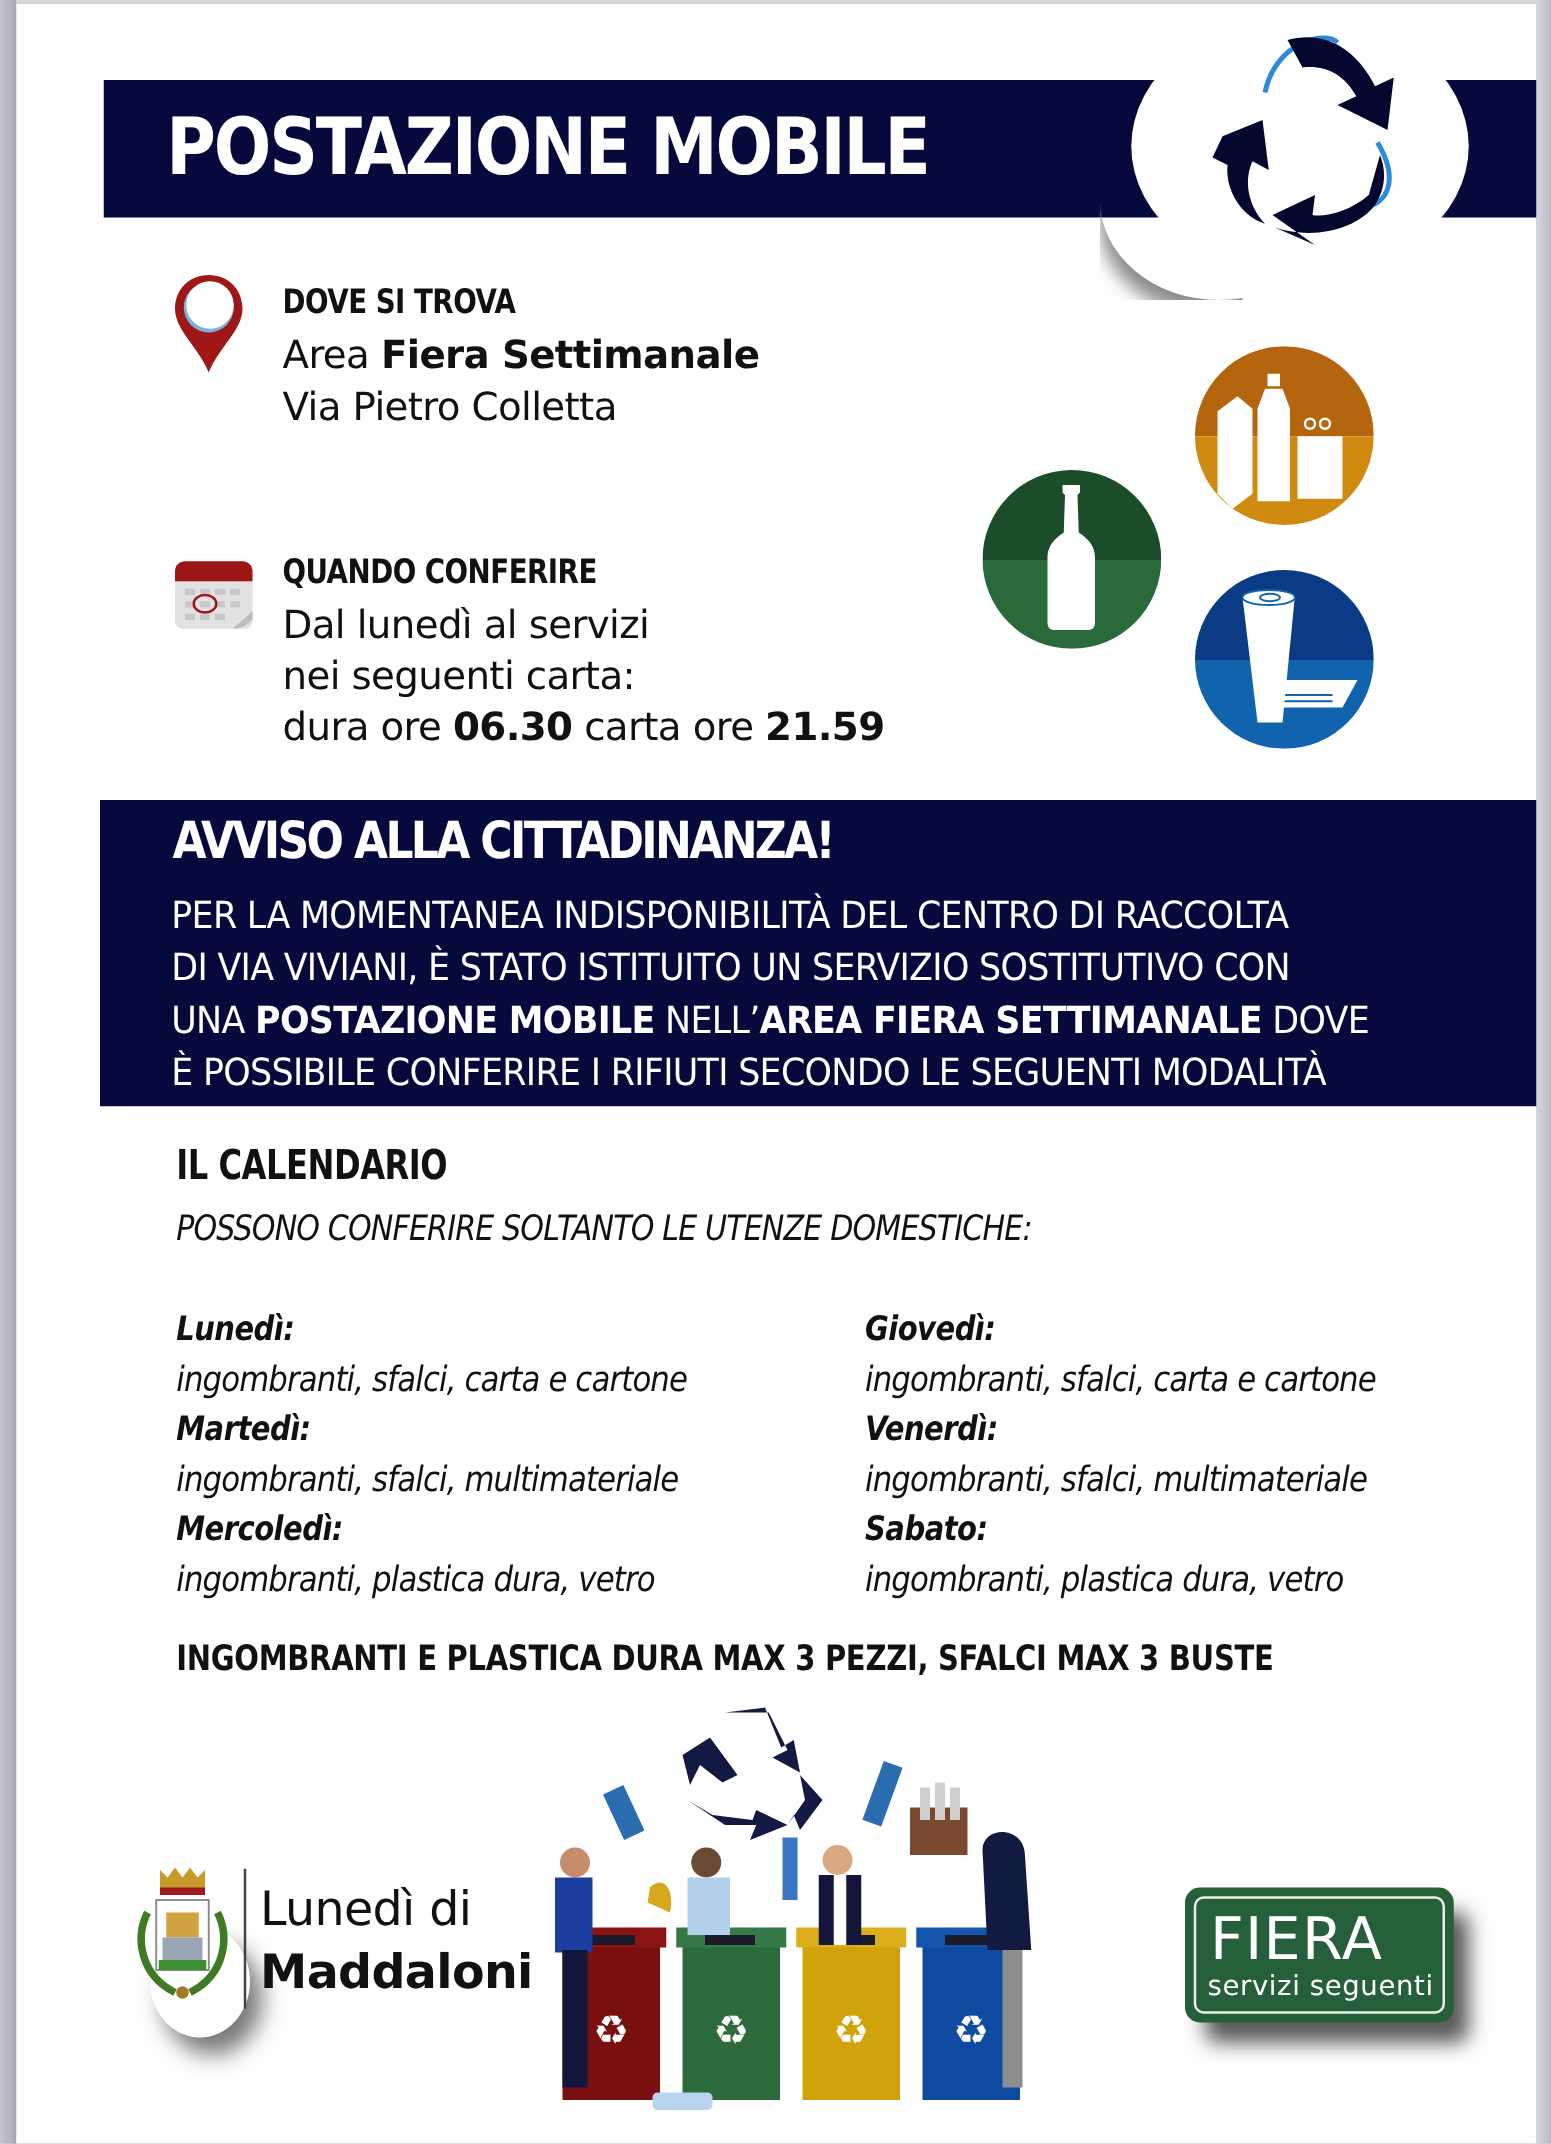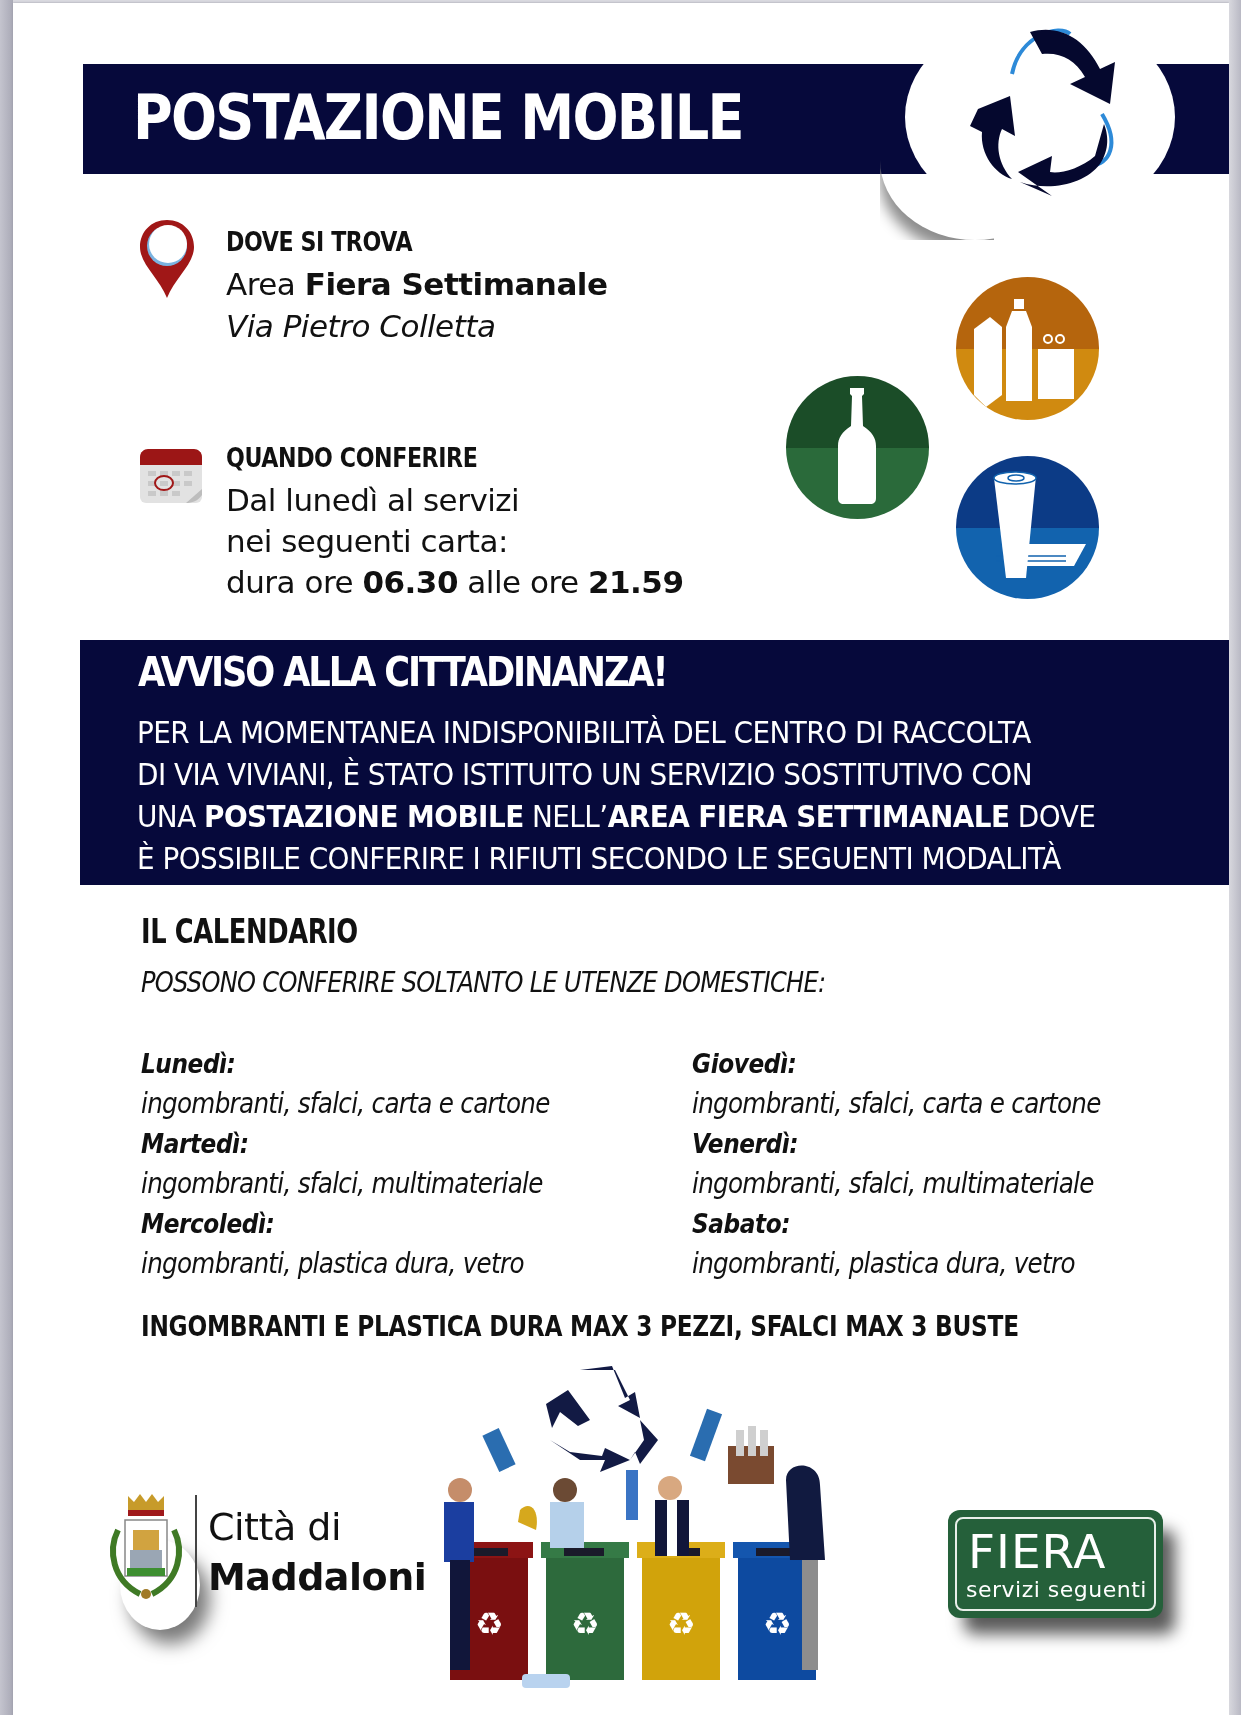--- a/index.html
+++ b/index.html
@@ -48,21 +48,21 @@
 
   
   .pin-icon { position: absolute; left: 137px; top: 218px; width: 60px; height: 82px; }
   .cal-icon { position: absolute; left: 138px; top: 443px; width: 68px; height: 66px; }
   .info-head {
     position: absolute; font-weight: bold; font-size: 27px; color: #111;
     transform: scaleX(0.82); transform-origin: left; letter-spacing: -0.5px;
   }
   .info-line { position: absolute; font-size: 31px; color: #111; white-space: nowrap; letter-spacing: -0.5px; }
   .info-line b { font-weight: bold; }
-  .info-line.italic { font-style: italic; font-weight: normal; }
+  .info-line.italic { font-weight: normal; }
 
   
   .mat { position: absolute; border-radius: 50%; overflow: hidden; }
   .mat .top { position:absolute; left:0; top:0; width:100%; height:50%; }
   .mat .bot { position:absolute; left:0; top:50%; width:100%; height:50%; }
   .mat svg { position:absolute; left:0; top:0; width:100%; height:100%; }
 
   
   .avviso-band {
     position: absolute; left: 80px; top: 640px; width: 1149px; height: 245px;
@@ -185,21 +185,21 @@
   </g>
   <ellipse cx="26" cy="40" rx="9" ry="7" fill="none" stroke="#a01717" stroke-width="2"></ellipse>
   <path d="M48 60 L64 46 L64 52 C60 58 54 60 48 60 Z" fill="#bdbdbd"></path>
 </svg>
 <div class="info-head" style="left:226px; top:442px;">QUANDO CONFERIRE</div>
 <div class="info-line" style="left:226px; top:482px;">Dal lunedì al servizi</div>
 <div class="info-line" style="left:226px; top:523px;">nei seguenti carta:</div>
 <div class="info-line" style="left:226px; top:564px;">
   <span>dura ore</span>
   <b>06.30</b>
-  <span>alle ore</span>
+  <span>carta ore</span>
   <b>21.59</b>
 </div>
 
 <div class="mat" style="left:956px; top:277px; width:143px; height:143px;">
   <div class="top" style="background:#b5650d;"></div>
   <div class="bot" style="background:#d08a10;"></div>
   <svg viewBox="0 0 143 143">
     <path d="M18 52 L34 40 L46 50 L46 118 L30 130 L18 118 Z" fill="#fff"></path>
     <rect x="58" y="22" width="10" height="10" fill="#fff"></rect>
     <path d="M56 34 L70 34 L76 50 L76 124 L50 124 L50 50 Z" fill="#fff"></path>
@@ -264,21 +264,21 @@
   <rect x="28" y="20" width="36" height="6" fill="#a0191b"></rect>
   <rect x="25" y="30" width="42" height="56" fill="#fff" stroke="#888" stroke-width="1.5"></rect>
   <rect x="33" y="40" width="26" height="20" fill="#d1a340"></rect>
   <rect x="30" y="60" width="32" height="18" fill="#9aa6b4"></rect>
   <rect x="27" y="78" width="38" height="8" fill="#3e8f31"></rect>
   <path d="M18 40 C8 60 12 90 40 104" stroke="#3f7a25" stroke-width="6" fill="none"></path>
   <path d="M74 40 C84 60 80 90 52 104" stroke="#3f7a25" stroke-width="6" fill="none"></path>
   <circle cx="46" cy="104" r="5" fill="#a07a28"></circle>
 </svg>
 <div class="city-divider"></div>
-<div class="city-line1">Città di</div>
+<div class="city-line1">Lunedì di</div>
 <div class="city-line2">Maddaloni</div>
 
 <svg class="scene" viewBox="0 0 500 330">
 
   <g fill="#121a44">
     <path d="M150 10 L185 10 L200 40 L188 46 L210 58 L205 32 L195 38 L182 6 Z"></path>
     <path d="M138 30 L160 60 L148 66 L130 52 L122 68 L116 44 Z"></path>
     <path d="M120 80 L150 100 L175 100 L170 112 L200 100 L175 88 L172 96 L140 92 Z"></path>
     <path d="M210 60 L228 80 L210 104 L205 92 L200 100 L214 80 Z"></path>
   </g>

